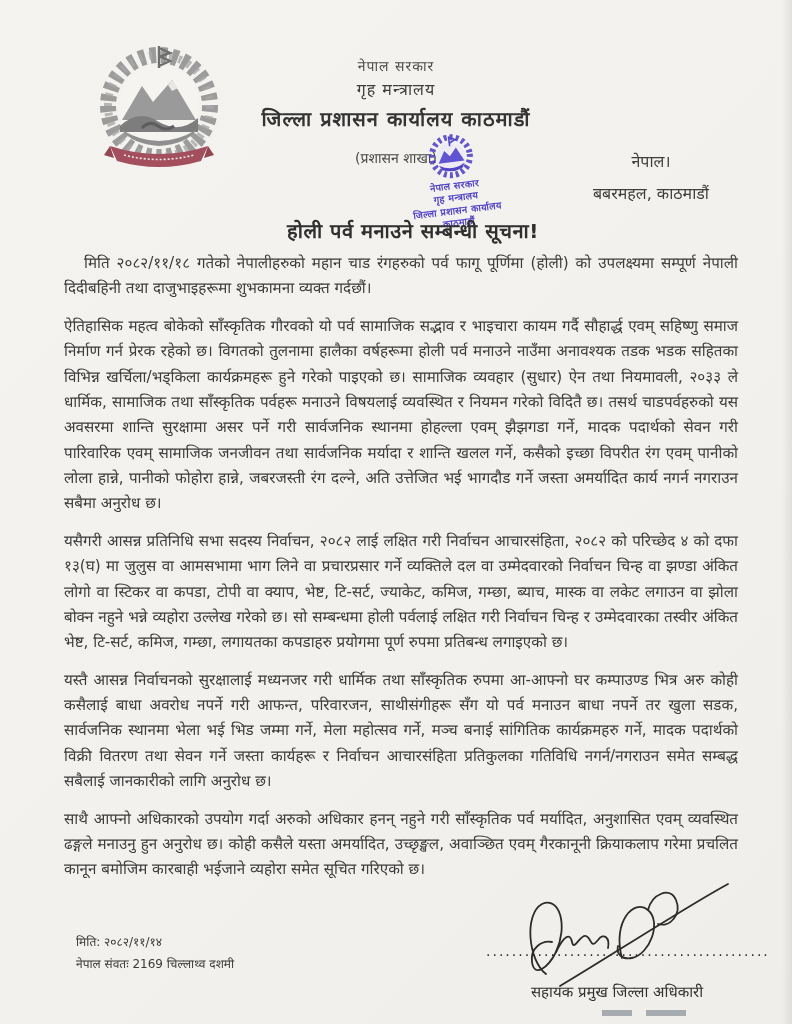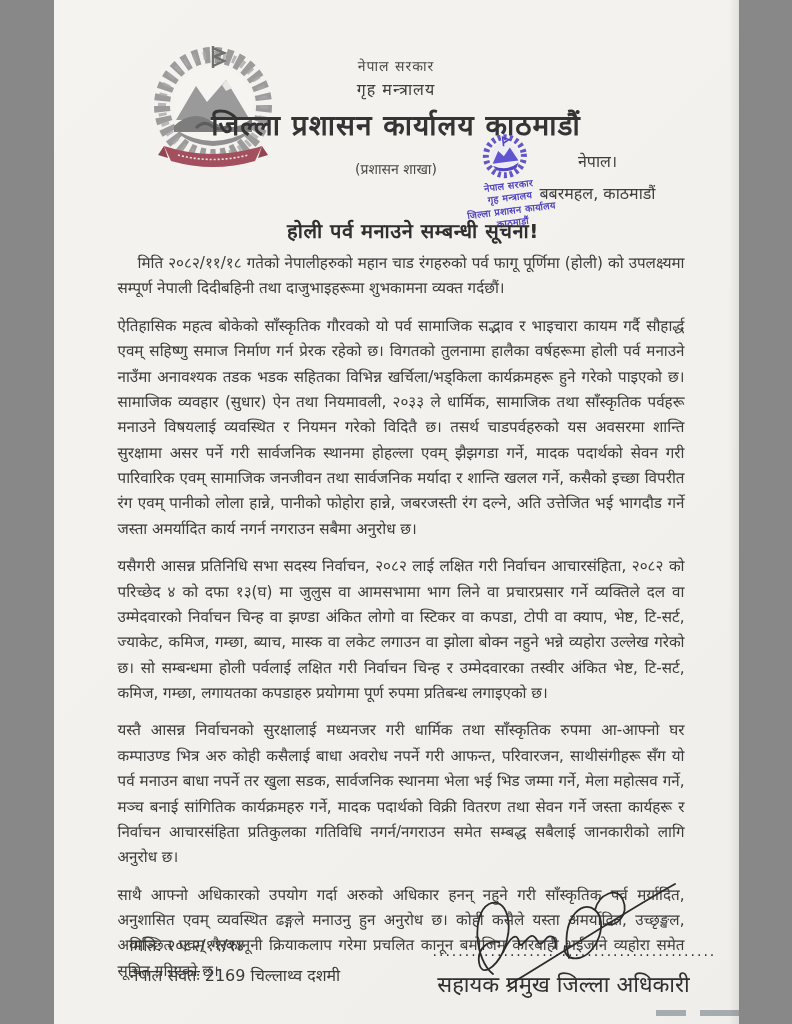--- a/index.html
+++ b/index.html
@@ -1,60 +1,59 @@
 <!DOCTYPE html>
 <html><head>
 <meta charset="utf-8">
 <style>
   html,body{margin:0;padding:0;}
   body{background:#888;}
   .page{
     position:relative;
-    width:653px;height:1024px;
+    width:792px;height:1024px;
     margin:0 auto;
     background:linear-gradient(135deg,#f4f3f0 0%,#f2f1ed 55%,#efeeea 100%);
     overflow:hidden;
     font-family:"DejaVu Sans","Liberation Sans",sans-serif;
     color:#3a3a3a;
-    padding-left:32px;
   }
   .page::after{
     content:"";position:absolute;top:0;right:0;width:10px;height:100%;
     background:linear-gradient(to right,rgba(0,0,0,0),rgba(0,0,0,0.07));
     pointer-events:none;
   }
   
   .emblem{position:absolute;left:92px;top:42px;width:134px;height:136px;}
   .header-center{position:absolute;left:0;right:0;top:56px;text-align:center;}
   .gov-line{font-size:14px;color:#4a4a4a;letter-spacing:1px;}
   .ministry-line{font-size:16px;color:#3e3e3e;margin-top:3px;letter-spacing:1px;}
-  .office-line{font-size:28px;font-weight:bold;color:#343434;margin-top:5px;letter-spacing:1px;}
+  .office-line{font-size:20px;font-weight:bold;color:#343434;margin-top:5px;letter-spacing:1px;}
   .branch-line{font-size:14px;color:#474747;margin-top:16px;}
   .stamp{
     position:absolute;left:388px;top:134px;width:132px;text-align:center;
     transform:rotate(-7deg);opacity:.95;
   }
   .stamp-lines{font-size:9.5px;line-height:1.3;font-weight:bold;letter-spacing:.3px;}
   .address{position:absolute;right:56px;top:146px;width:170px;text-align:center;
     font-size:16px;line-height:2.0;color:#3e3e3e;}
   
   .doc-title{position:absolute;left:0;right:0;top:217px;text-align:center;
     font-size:20px;font-weight:bold;color:#2f2f2f;letter-spacing:.5px;margin-left:34px;}
   
   .body-text{position:absolute;left:64px;right:54px;top:251px;
     font-size:15.2px;line-height:1.67;text-align:justify;color:#3c3c3c;}
   .body-text p{margin:0 0 12px 0;}
   .body-text p.indent{text-indent:20px;}
   
-  .footer-date{position:absolute;left:76px;top:931px;font-size:16px;line-height:1.85;color:#3a3a3a;}
+  .footer-date{position:absolute;left:76px;top:931px;font-size:12px;line-height:1.85;color:#3a3a3a;}
   .sign-block{position:absolute;right:44px;top:878px;width:262px;text-align:center;font-size:16px;color:#333;}
   .sig-svg{position:absolute;left:8px;top:-4px;width:246px;height:120px;pointer-events:none;}
   .sig-dots{margin-top:66px;font-size:14px;letter-spacing:2px;color:#2e2e2e;line-height:1;}
   .sig-name{margin-top:6px;font-size:16.5px;color:#303030;}
-  .sig-title{margin-top:10px;font-size:22px;color:#303030;}
+  .sig-title{margin-top:23px;font-size:15px;color:#303030;}
   .bottom-marks{position:absolute;left:602px;top:1010px;display:flex;gap:14px;}
   .bottom-marks span{display:inline-block;height:6px;background:#a6abaf;}
   .bottom-marks span:nth-child(1){width:30px;}
   .bottom-marks span:nth-child(2){width:40px;}
 </style>
 </head>
 <body>
 
 <div class="page">
 

